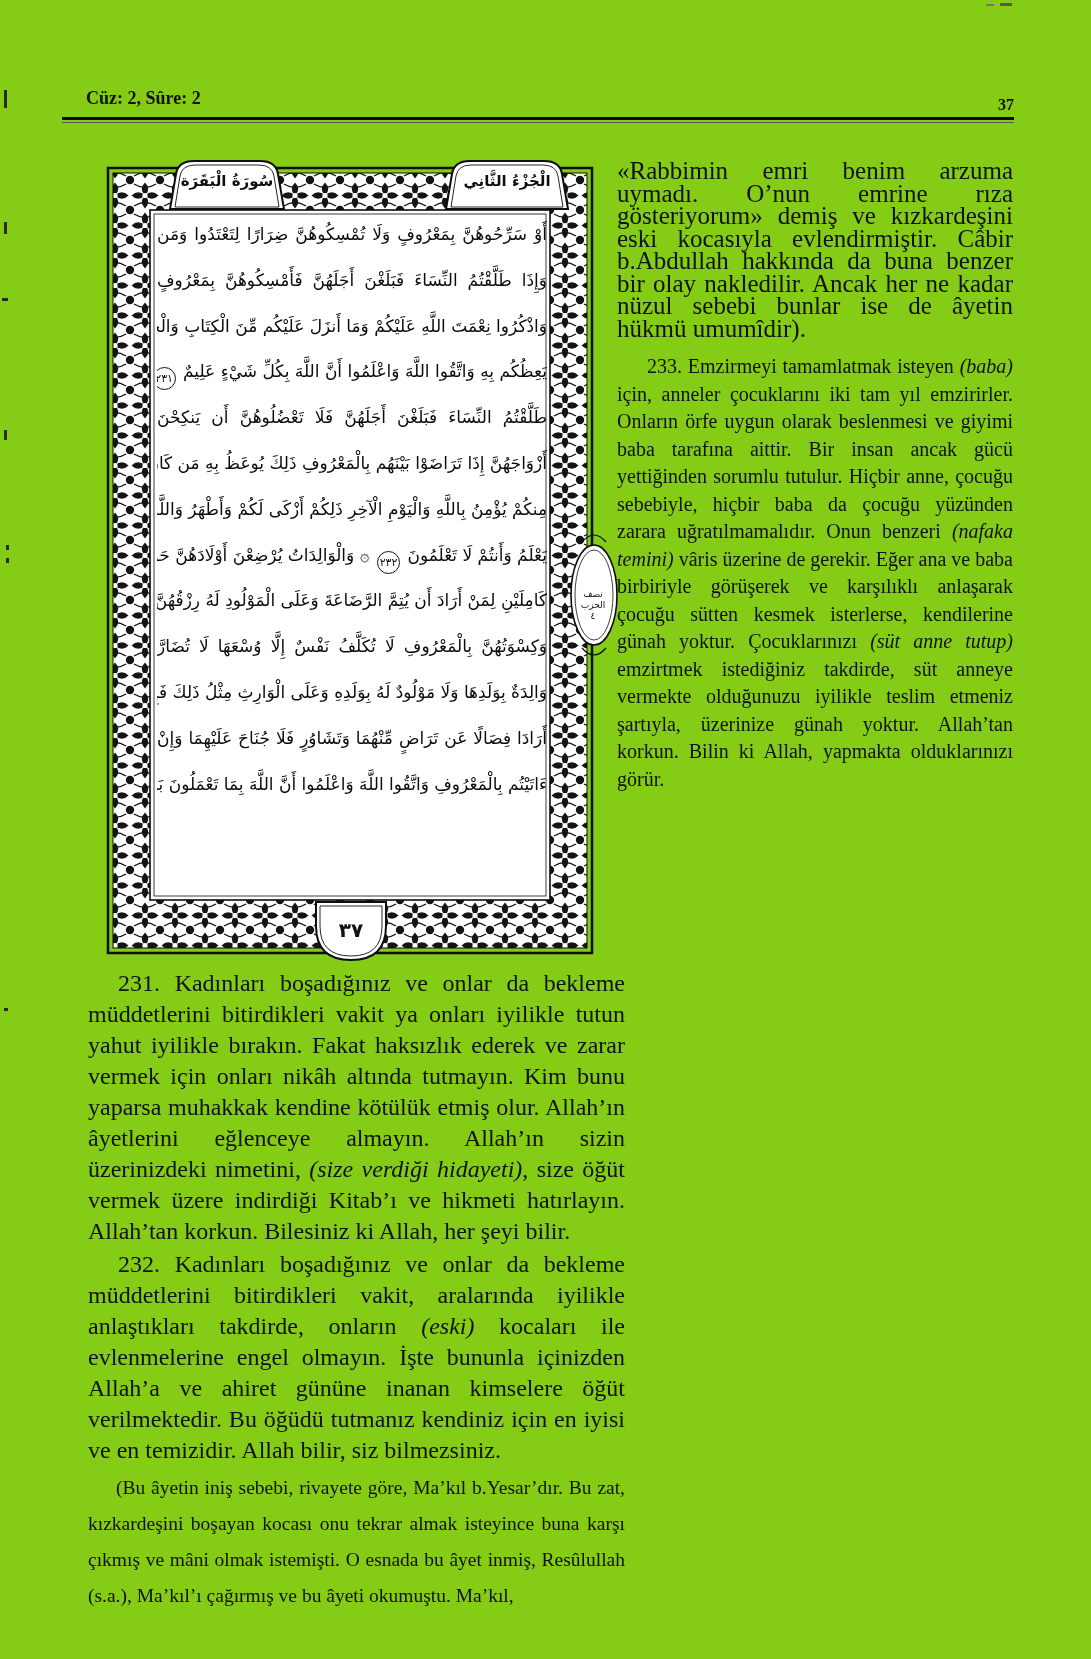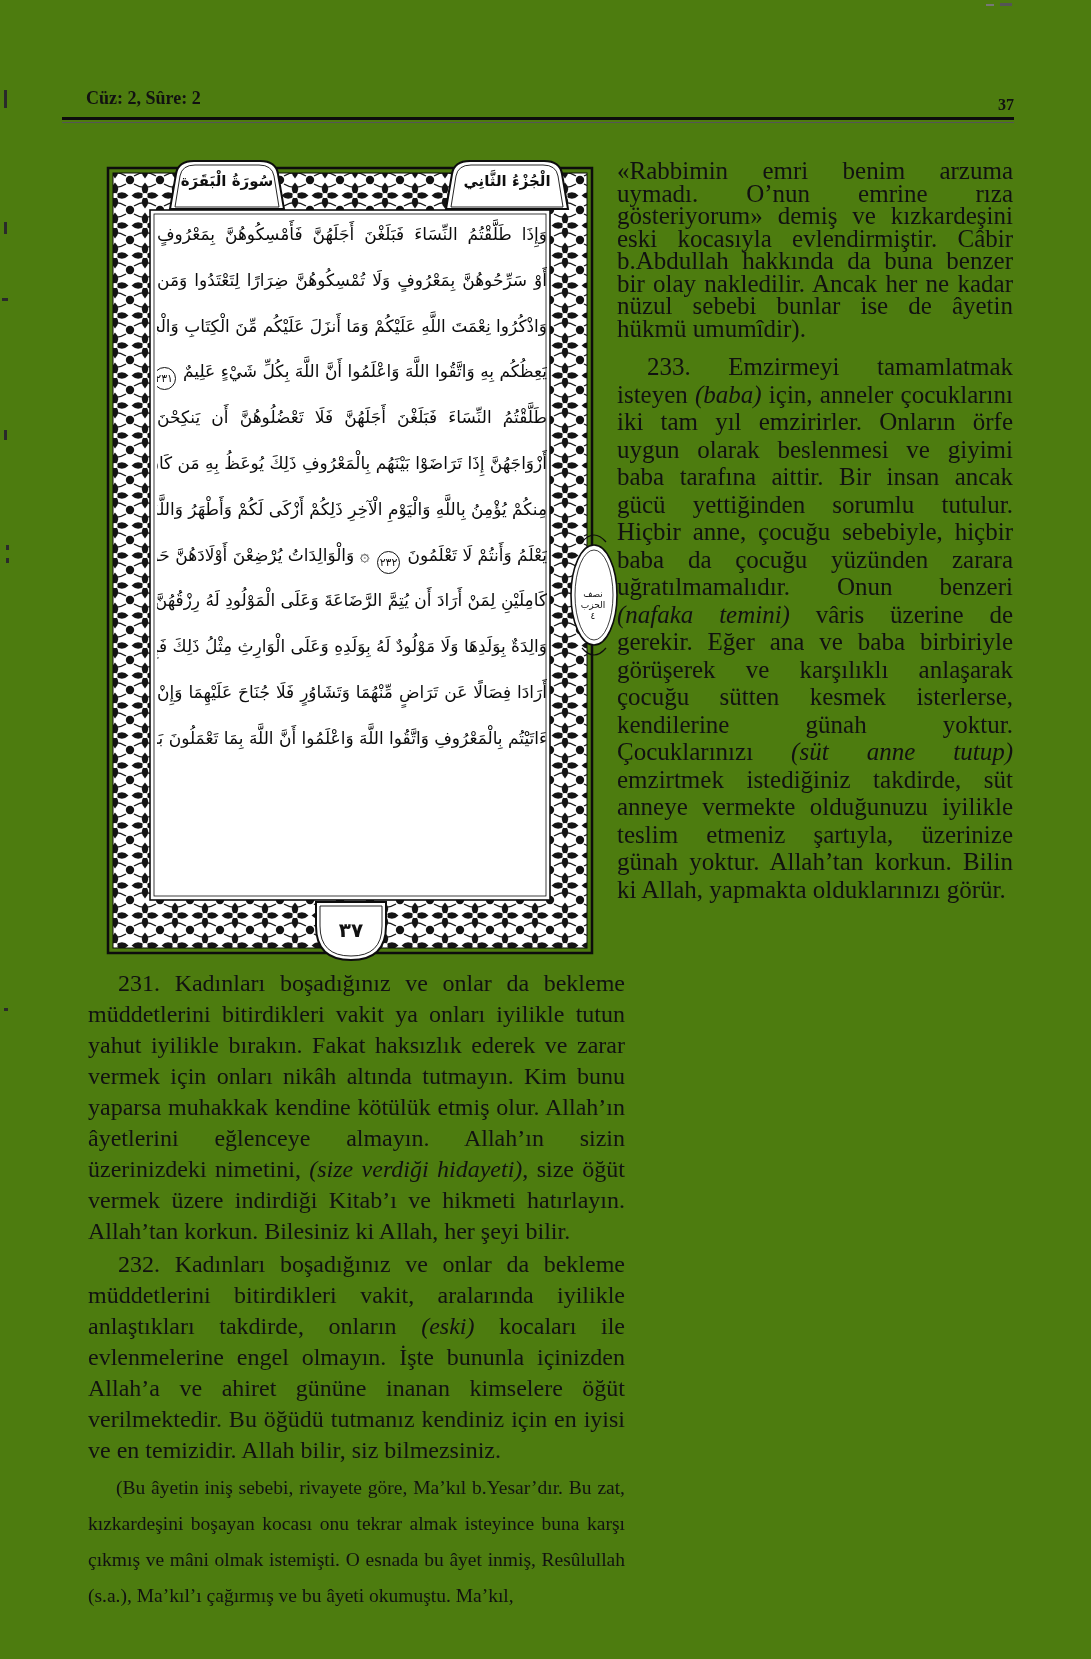--- a/index.html
+++ b/index.html
@@ -1,16 +1,16 @@
 <!DOCTYPE html>
 <html lang="tr"><head>
 <meta charset="utf-8">
 <style>
   html,body{margin:0;padding:0;background:#e8e8e8;}
-  #page{position:relative;width:1091px;height:1659px;background:#4d7c0f;overflow:hidden;
+  #page{position:relative;width:1091px;height:1659px;background:#84cc16;overflow:hidden;
         font-family:"Liberation Serif",serif;color:#111;}
   
   .artifact{position:absolute;background:#2a2a2a;}
   
   .hdr-left{position:absolute;left:86px;top:88px;font-size:18px;font-weight:bold;}
   .hdr-center{position:absolute;left:0;top:87px;width:1091px;text-align:center;
               font-size:19px;font-weight:bold;letter-spacing:.4px;}
   .hdr-num{position:absolute;left:960px;top:96px;width:54px;text-align:right;
            font-size:16px;font-weight:bold;}
   .hdr-rule1{position:absolute;left:62px;top:117px;width:952px;height:3px;background:#0d0d0d;}
@@ -28,21 +28,21 @@
   .qtext{position:absolute;left:57px;top:62px;width:390px;direction:rtl;
          font-family:"DejaVu Sans",sans-serif;font-size:17px;color:#0c0c0c;}
   .qline{height:45.8px;line-height:45.8px;white-space:nowrap;overflow:hidden;
          text-align:justify;text-align-last:justify;}
   .ayah{display:inline-flex;align-items:center;justify-content:center;
         width:21px;height:21px;border:1.4px solid #111;border-radius:50%;
         font-size:11px;line-height:21px;vertical-align:-5px;margin:0 2px;white-space:nowrap;}
   
   .rcol{position:absolute;left:617px;top:160px;width:396px;}
   .rc-small{font-size:25px;line-height:22.5px;text-align:justify;}
-  .rc-233{margin-top:13px;font-size:25px;line-height:27.5px;text-align:justify;text-indent:30px;}
+  .rc-233{margin-top:13px;font-size:20px;line-height:27.5px;text-align:justify;text-indent:30px;}
   
   .bcol{position:absolute;left:88px;top:968px;width:537px;}
   .bpara{font-size:24px;line-height:31px;text-align:justify;text-indent:30px;margin:0 0 2px 0;}
   .bfoot{font-size:19.5px;line-height:36px;text-align:justify;text-indent:28px;margin-top:4px;}
   em{font-style:italic;}
 </style>
 </head>
 <body>
 
 <div id="page">
@@ -104,29 +104,30 @@
     </svg>
     <div class="cartouche-label" style="left:70px;top:22px;width:114px;">سُورَةُ الْبَقَرَة</div>
     <div class="cartouche-label" style="left:346px;top:22px;width:122px;">الْجُزْءُ الثَّانِي</div>
     <div class="qnum">٣٧</div>
     <div class="hizb">
       <div>نصف</div>
       <div>الحزب</div>
       <div>٤</div>
     </div>
     <div class="qtext">
+        <div class="qline">أَوْ سَرِّحُوهُنَّ بِمَعْرُوفٍ وَلَا تُمْسِكُوهُنَّ ضِرَارًا لِتَعْتَدُوا وَمَن</div>
         <div class="qline">وَإِذَا طَلَّقْتُمُ النِّسَاءَ فَبَلَغْنَ أَجَلَهُنَّ فَأَمْسِكُوهُنَّ بِمَعْرُوفٍ</div>
-        <div class="qline">أَوْ سَرِّحُوهُنَّ بِمَعْرُوفٍ وَلَا تُمْسِكُوهُنَّ ضِرَارًا لِتَعْتَدُوا وَمَن</div>
         <div class="qline">وَاذْكُرُوا نِعْمَتَ اللَّهِ عَلَيْكُمْ وَمَا أَنزَلَ عَلَيْكُم مِّنَ الْكِتَابِ وَالْحِكْمَةِ</div>
         <div class="qline">يَعِظُكُم بِهِ وَاتَّقُوا اللَّهَ وَاعْلَمُوا أَنَّ اللَّهَ بِكُلِّ شَيْءٍ عَلِيمٌ <span class="ayah">٢٣١</span> وَإِذَا</div>
         <div class="qline">طَلَّقْتُمُ النِّسَاءَ فَبَلَغْنَ أَجَلَهُنَّ فَلَا تَعْضُلُوهُنَّ أَن يَنكِحْنَ</div>
         <div class="qline">أَزْوَاجَهُنَّ إِذَا تَرَاضَوْا بَيْنَهُم بِالْمَعْرُوفِ ذَلِكَ يُوعَظُ بِهِ مَن كَانَ</div>
         <div class="qline">مِنكُمْ يُؤْمِنُ بِاللَّهِ وَالْيَوْمِ الْآخِرِ ذَلِكُمْ أَزْكَى لَكُمْ وَأَطْهَرُ وَاللَّهُ</div>
         <div class="qline">يَعْلَمُ وَأَنتُمْ لَا تَعْلَمُونَ <span class="ayah">٢٣٢</span> ۞ وَالْوَالِدَاتُ يُرْضِعْنَ أَوْلَادَهُنَّ حَوْلَيْنِ</div>
         <div class="qline">كَامِلَيْنِ لِمَنْ أَرَادَ أَن يُتِمَّ الرَّضَاعَةَ وَعَلَى الْمَوْلُودِ لَهُ رِزْقُهُنَّ</div>
+        <div class="qline">وَكِسْوَتُهُنَّ بِالْمَعْرُوفِ لَا تُكَلَّفُ نَفْسٌ إِلَّا وُسْعَهَا لَا تُضَارَّ</div>
         <div class="qline">وَالِدَةٌ بِوَلَدِهَا وَلَا مَوْلُودٌ لَهُ بِوَلَدِهِ وَعَلَى الْوَارِثِ مِثْلُ ذَلِكَ فَإِنْ</div>
         <div class="qline">أَرَادَا فِصَالًا عَن تَرَاضٍ مِّنْهُمَا وَتَشَاوُرٍ فَلَا جُنَاحَ عَلَيْهِمَا وَإِنْ</div>
         <div class="qline">ءَاتَيْتُم بِالْمَعْرُوفِ وَاتَّقُوا اللَّهَ وَاعْلَمُوا أَنَّ اللَّهَ بِمَا تَعْمَلُونَ بَصِيرٌ </div>
       </div>
   </div>
 
   <div class="rcol">
     <div class="rc-small">«Rabbimin emri benim arzuma uymadı. O’nun emrine rıza gösteriyorum» demiş ve kızkardeşini eski kocasıyla evlendirmiştir. Câbir b.Abdullah hakkında da buna benzer bir olay nakledilir. Ancak her ne kadar nüzul sebebi bunlar ise de âyetin hükmü umumîdir).</div>
     <div class="rc-233"><span>233. Emzirmeyi tamamlatmak isteyen </span><em>(baba)</em><span> için, anneler çocuklarını iki tam yıl emzirirler. Onların örfe uygun olarak beslenmesi ve giyimi baba tarafına aittir. Bir insan ancak gücü yettiğinden sorumlu tutulur. Hiçbir anne, çocuğu sebebiyle, hiçbir baba da çocuğu yüzünden zarara uğratılmamalıdır. Onun benzeri </span><em>(nafaka temini)</em><span> vâris üzerine de gerekir. Eğer ana ve baba birbiriyle görüşerek ve karşılıklı anlaşarak çocuğu sütten kesmek isterlerse, kendilerine günah yoktur. Çocuklarınızı </span><em>(süt anne tutup)</em><span> emzirtmek istediğiniz takdirde, süt anneye vermekte olduğunuzu iyilikle teslim etmeniz şartıyla, üzerinize günah yoktur. Allah’tan korkun. Bilin ki Allah, yapmakta olduklarınızı görür.</span></div>
   </div>

